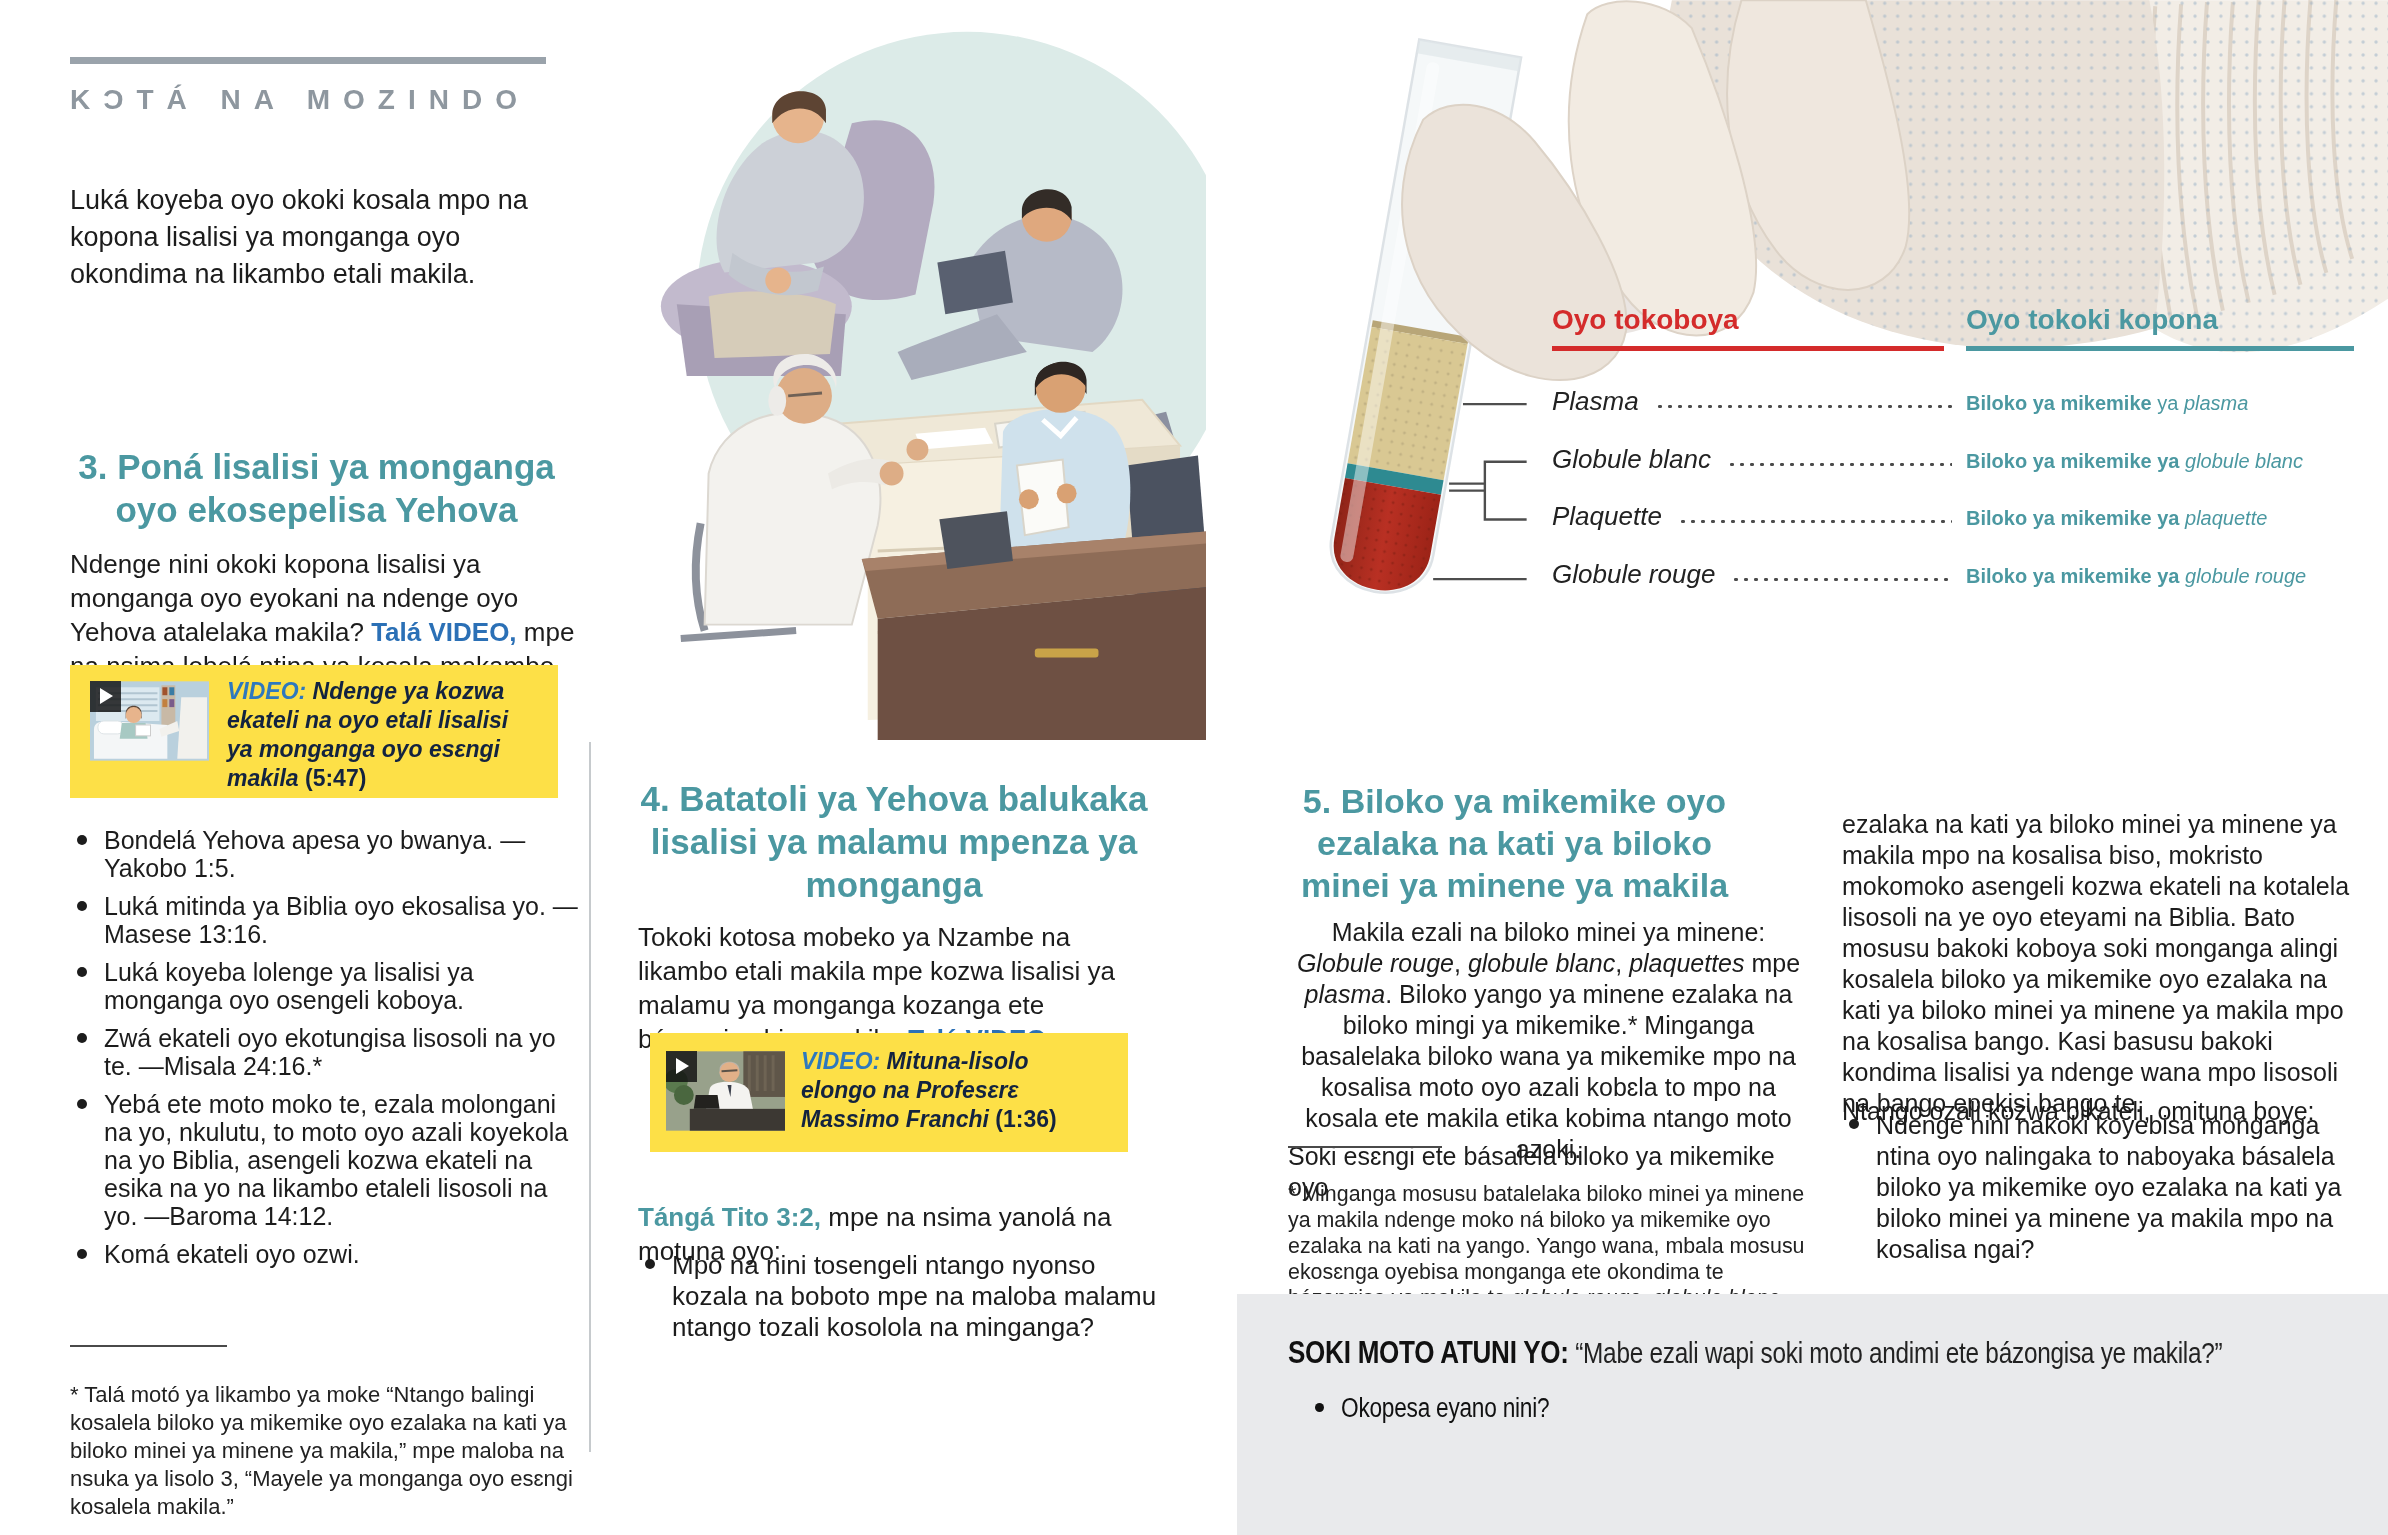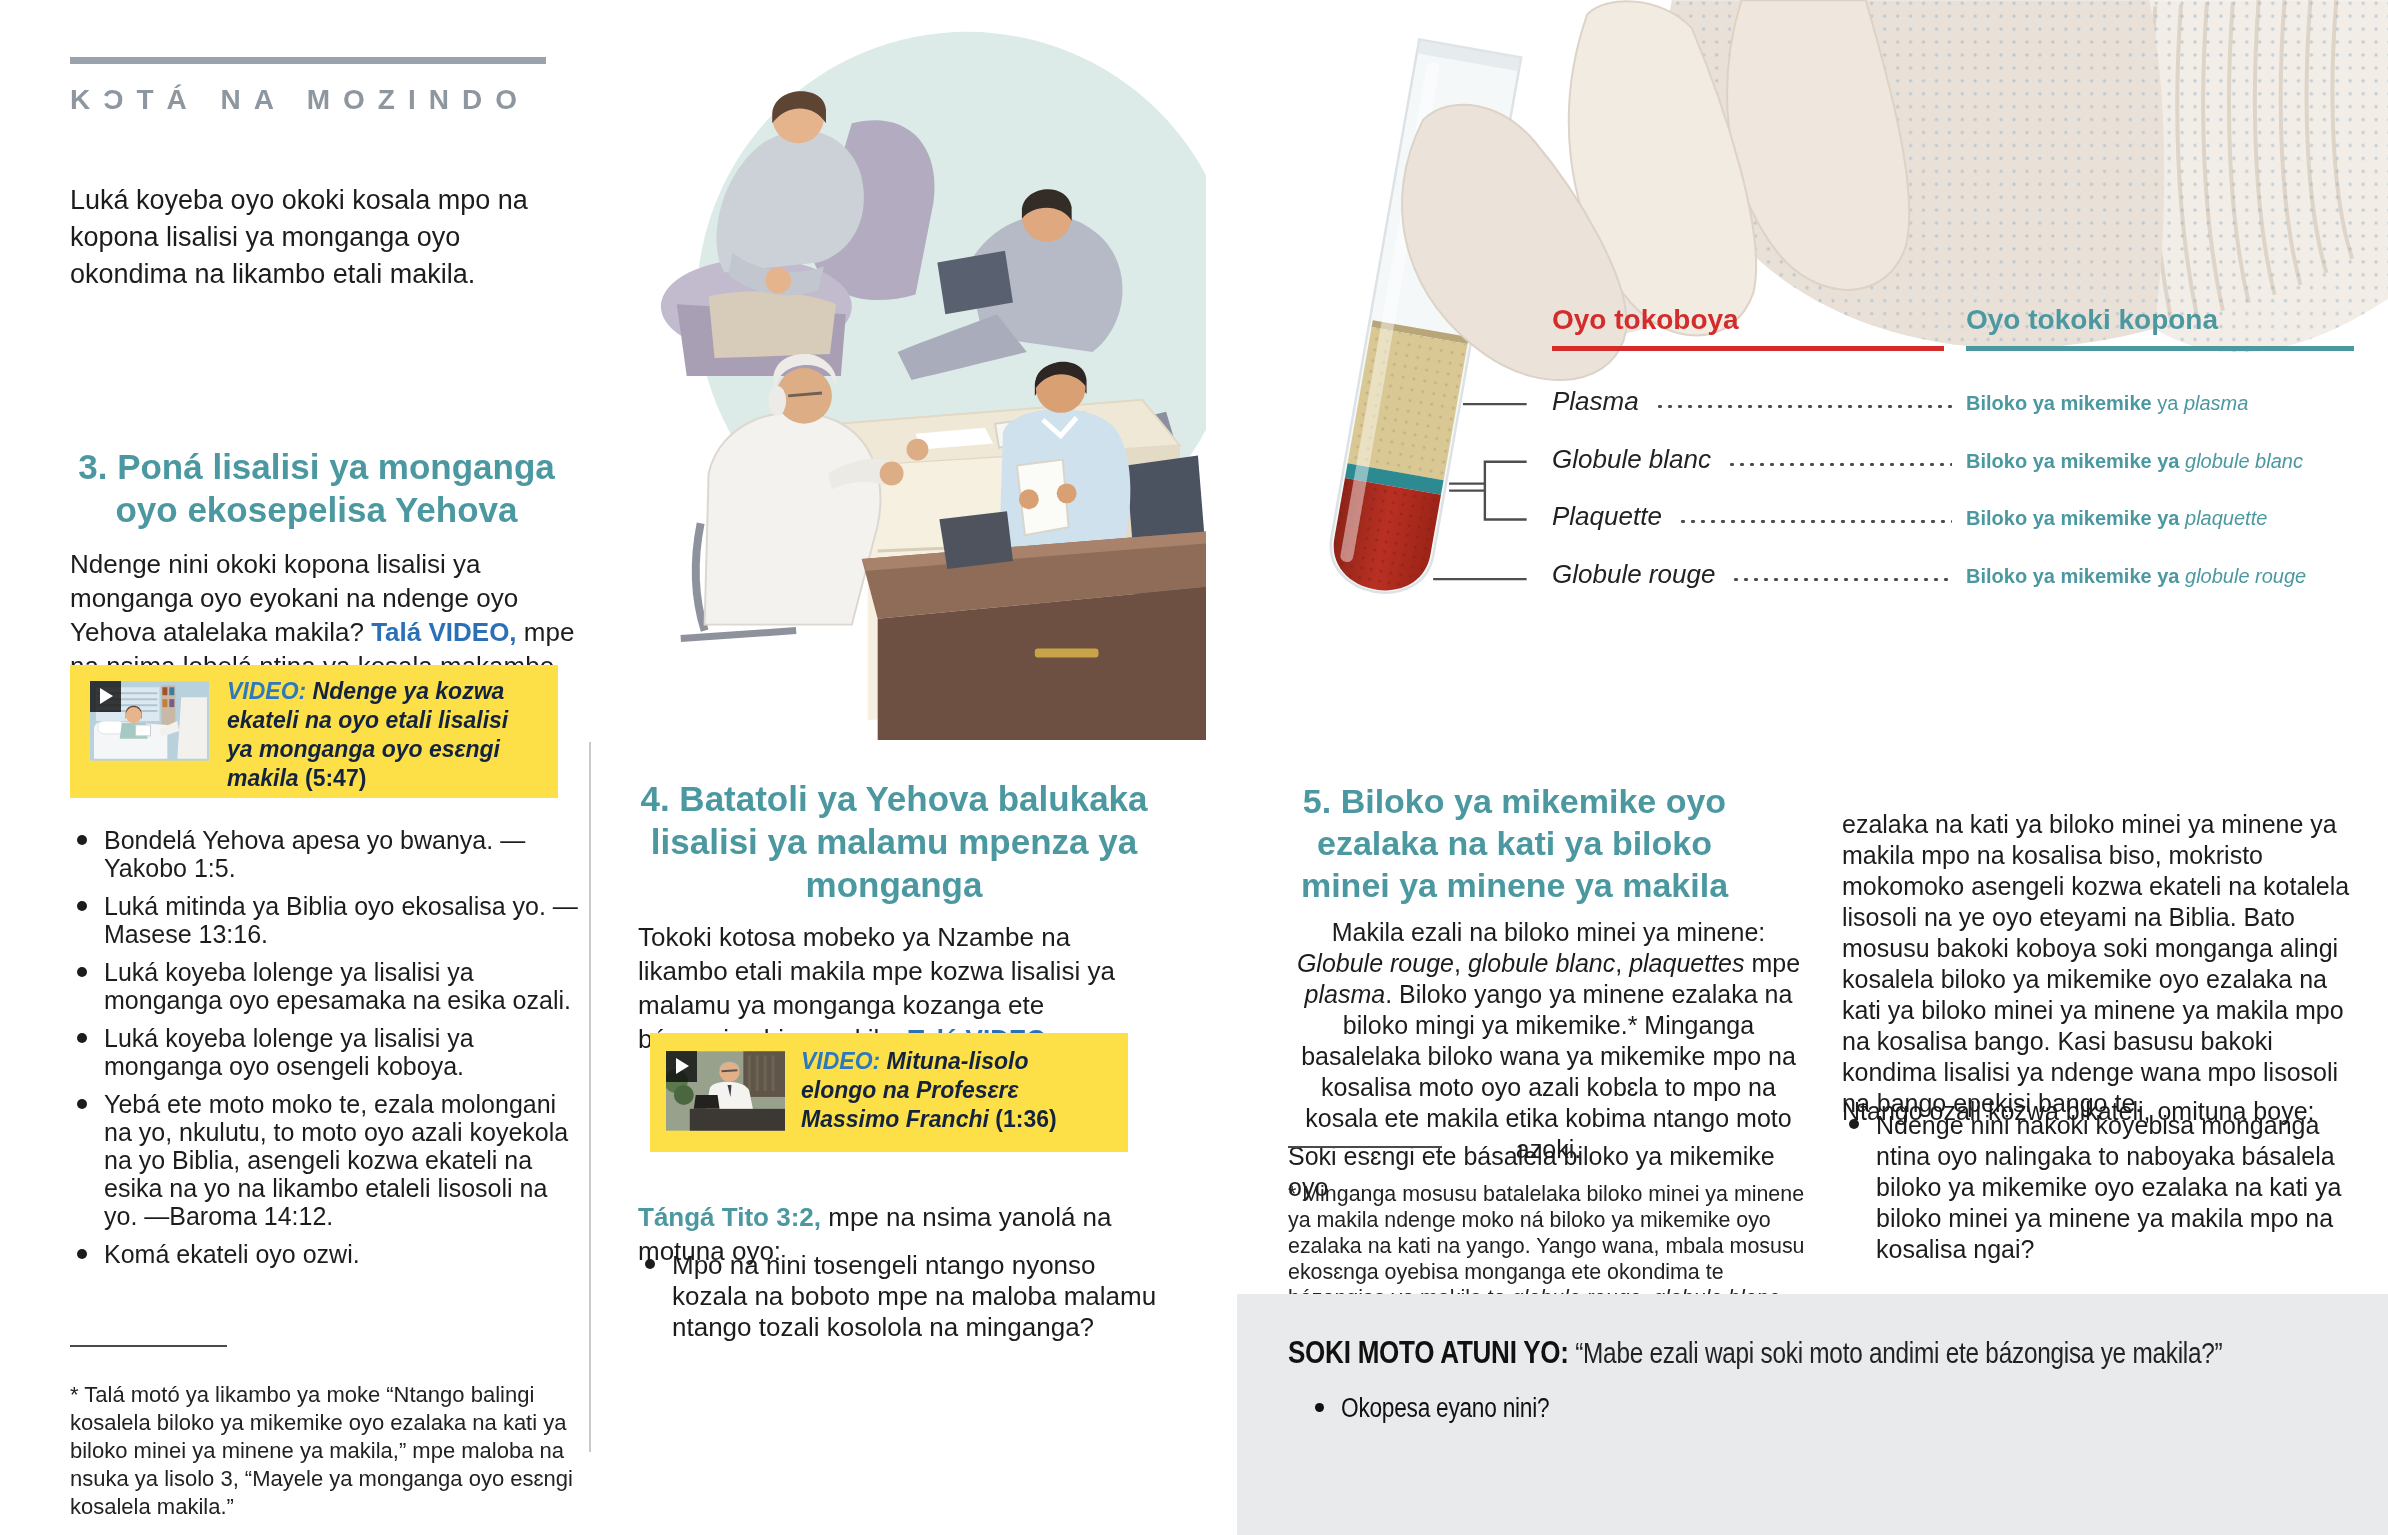--- a/index.html
+++ b/index.html
@@ -114,22 +114,22 @@
         <path d="M88 40 L70 48 L72 56 L90 50 Z" fill="#f2f1ed"></path>
       </svg>
       <span class="playicon"></span>
     </div>
     <div class="vtext"><span class="vlabel">VIDEO:</span><span> Ndenge ya kozwa ekateli na oyo etali lisalisi ya monganga oyo esɛngi makila </span><span class="vdur">(5:47)</span></div>
   </div>
 
   <ul class="abs blist bl1">
     <li>Bondelá Yehova apesa yo bwanya. —Yakobo 1:5.</li>
     <li>Luká mitinda ya Biblia oyo ekosalisa yo. —Masese 13:16.</li>
-    <li>Luká koyeba lolenge ya lisalisi ya monganga oyo epesamaka na esika ozali.</li>
     <li>Luká koyeba lolenge ya lisalisi ya monganga oyo osengeli koboya.</li>
+    <li>Zwá ekateli oyo ekotungisa lisosoli na yo te. —Misala 24:16.*</li>
     <li>Yebá ete moto moko te, ezala molongani na yo, nkulutu, to moto oyo azali koyekola na yo Biblia, asengeli kozwa ekateli na esika na yo na likambo etaleli lisosoli na yo. —Baroma 14:12.</li>
     <li>Komá ekateli oyo ozwi.</li>
   </ul>
 
   <div class="abs fn-rule fnr1"></div>
   <p class="abs footnote fn1">* Talá motó ya likambo ya moke “Ntango balingi kosalela biloko ya mikemike oyo ezalaka na kati ya biloko minei ya minene ya makila,” mpe maloba na nsuka ya lisolo 3, “Mayele ya monganga oyo esɛngi kosalela makila.”</p>
 
   <div class="abs divider"></div>
 
   <svg class="abs illu" viewBox="0 0 592 738">

